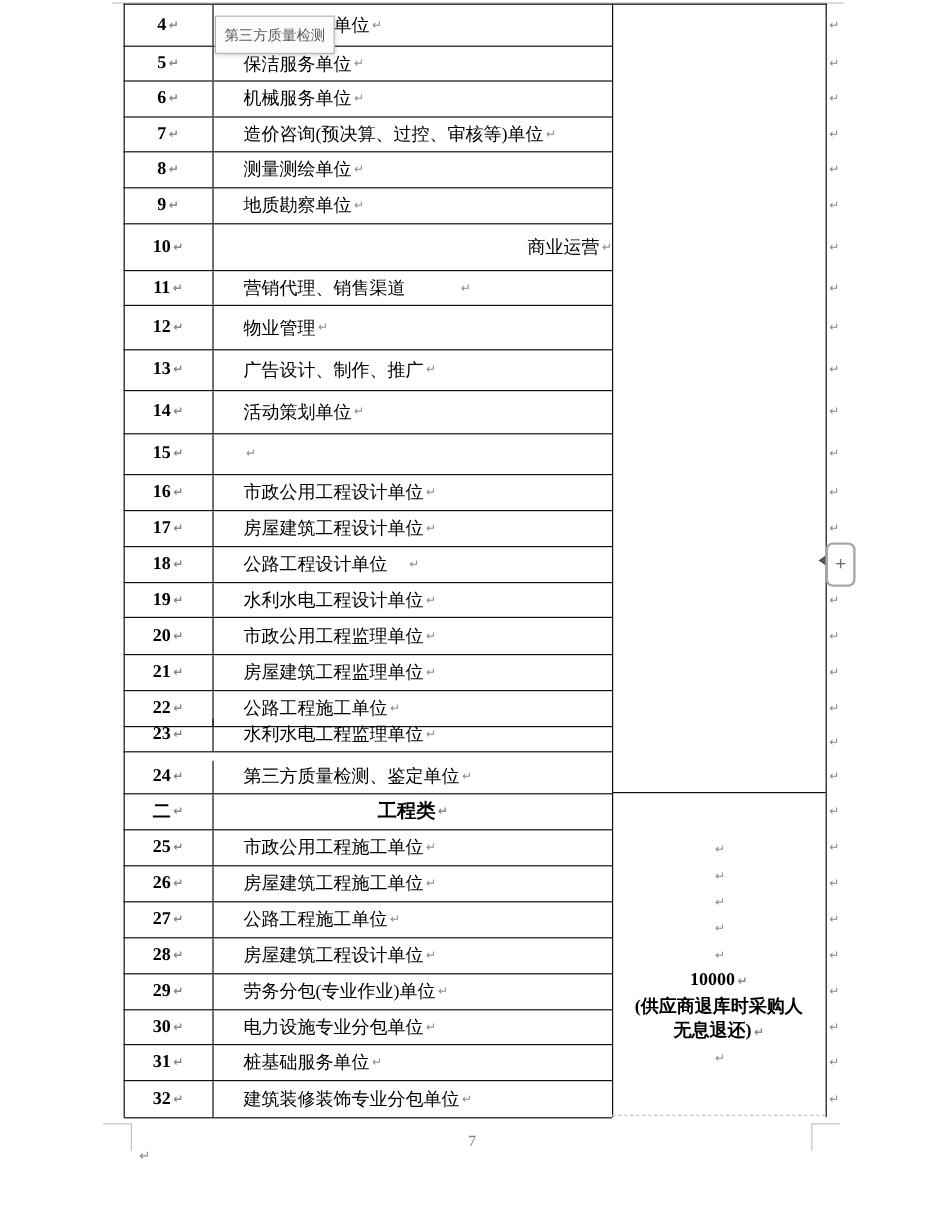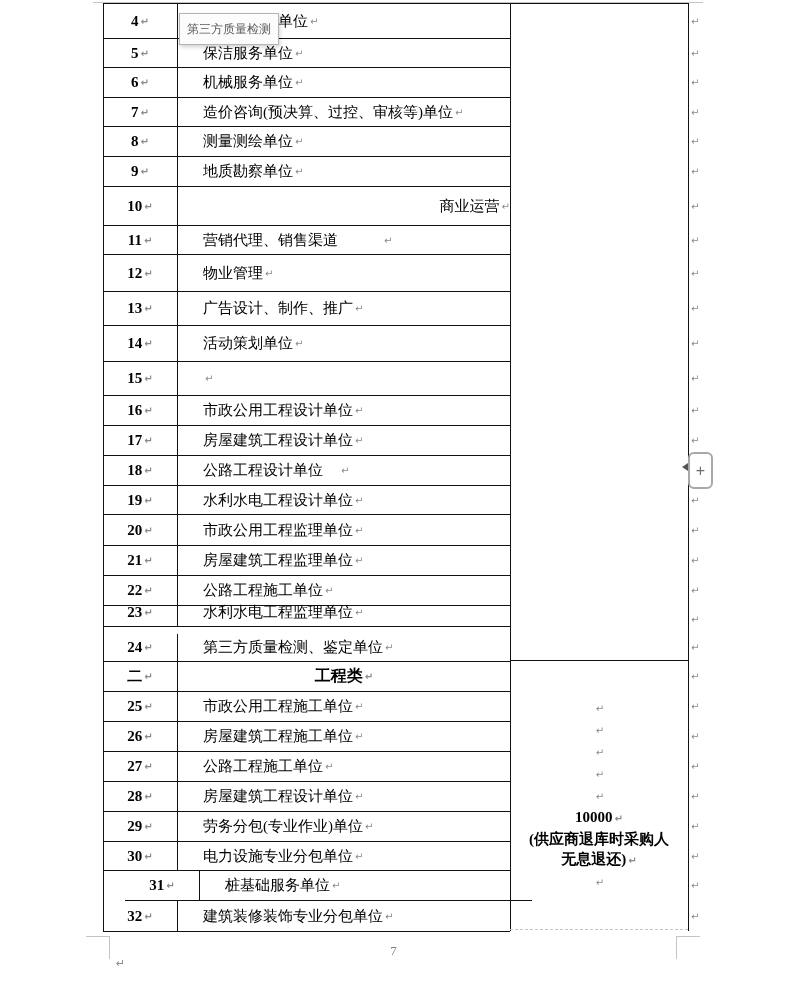--- a/index.html
+++ b/index.html
@@ -325,21 +325,21 @@
       <div class="row" style="top: 842px; height: 29px;">
         <div class="cell-num">
           <span>30</span>
           <span class="pmark">↵</span>
         </div>
         <div class="cell-desc" style="padding-left: 25px;">
           <span>电力设施专业分包单位</span>
           <span class="pmark">↵</span>
         </div>
       </div>
-      <div class="row" style="top: 871px; height: 30px; margin-left: 22px;">
+      <div class="row" style="top: 871px; height: 30px;">
         <div class="cell-num">
           <span>31</span>
           <span class="pmark">↵</span>
         </div>
         <div class="cell-desc" style="padding-left: 25px;">
           <span>桩基础服务单位</span>
           <span class="pmark">↵</span>
         </div>
       </div>
       <div class="row" style="top: 901px; height: 31px;">

